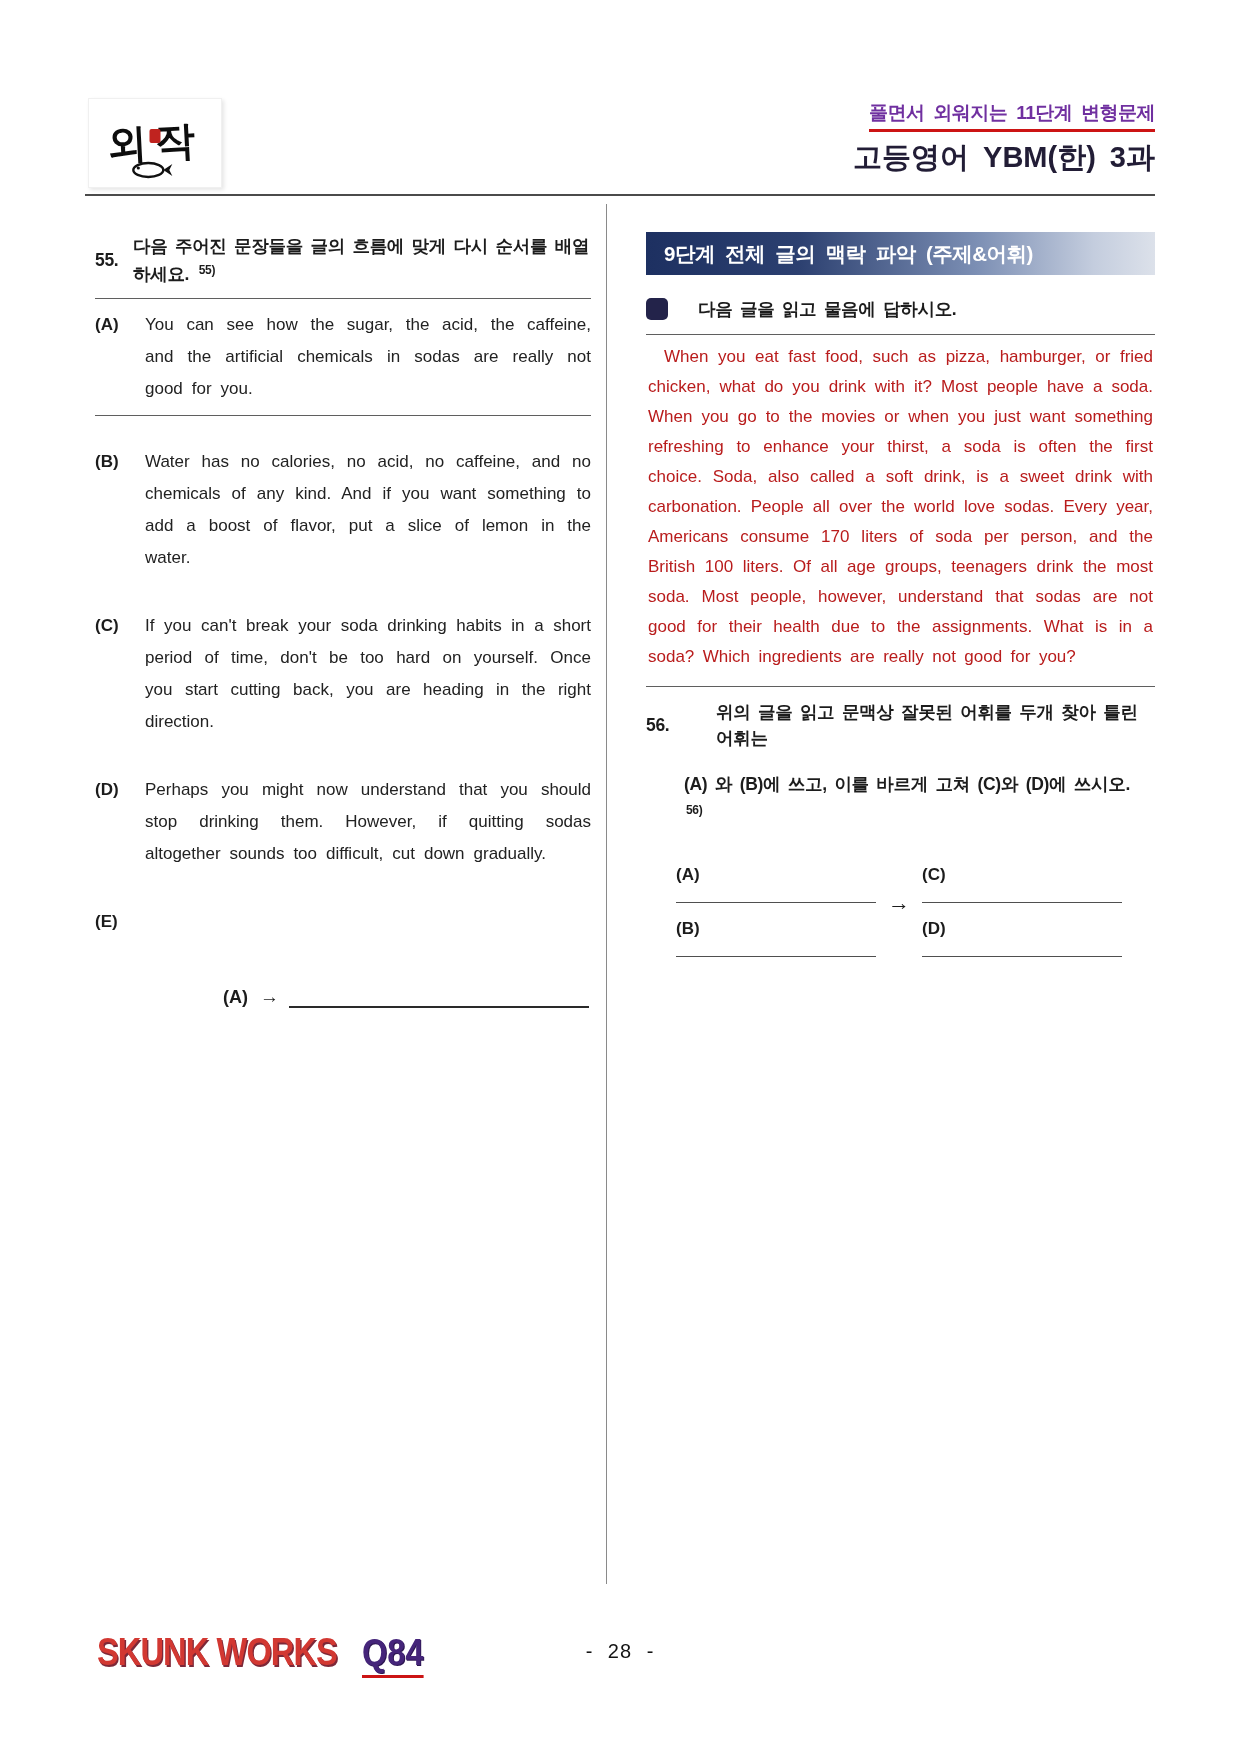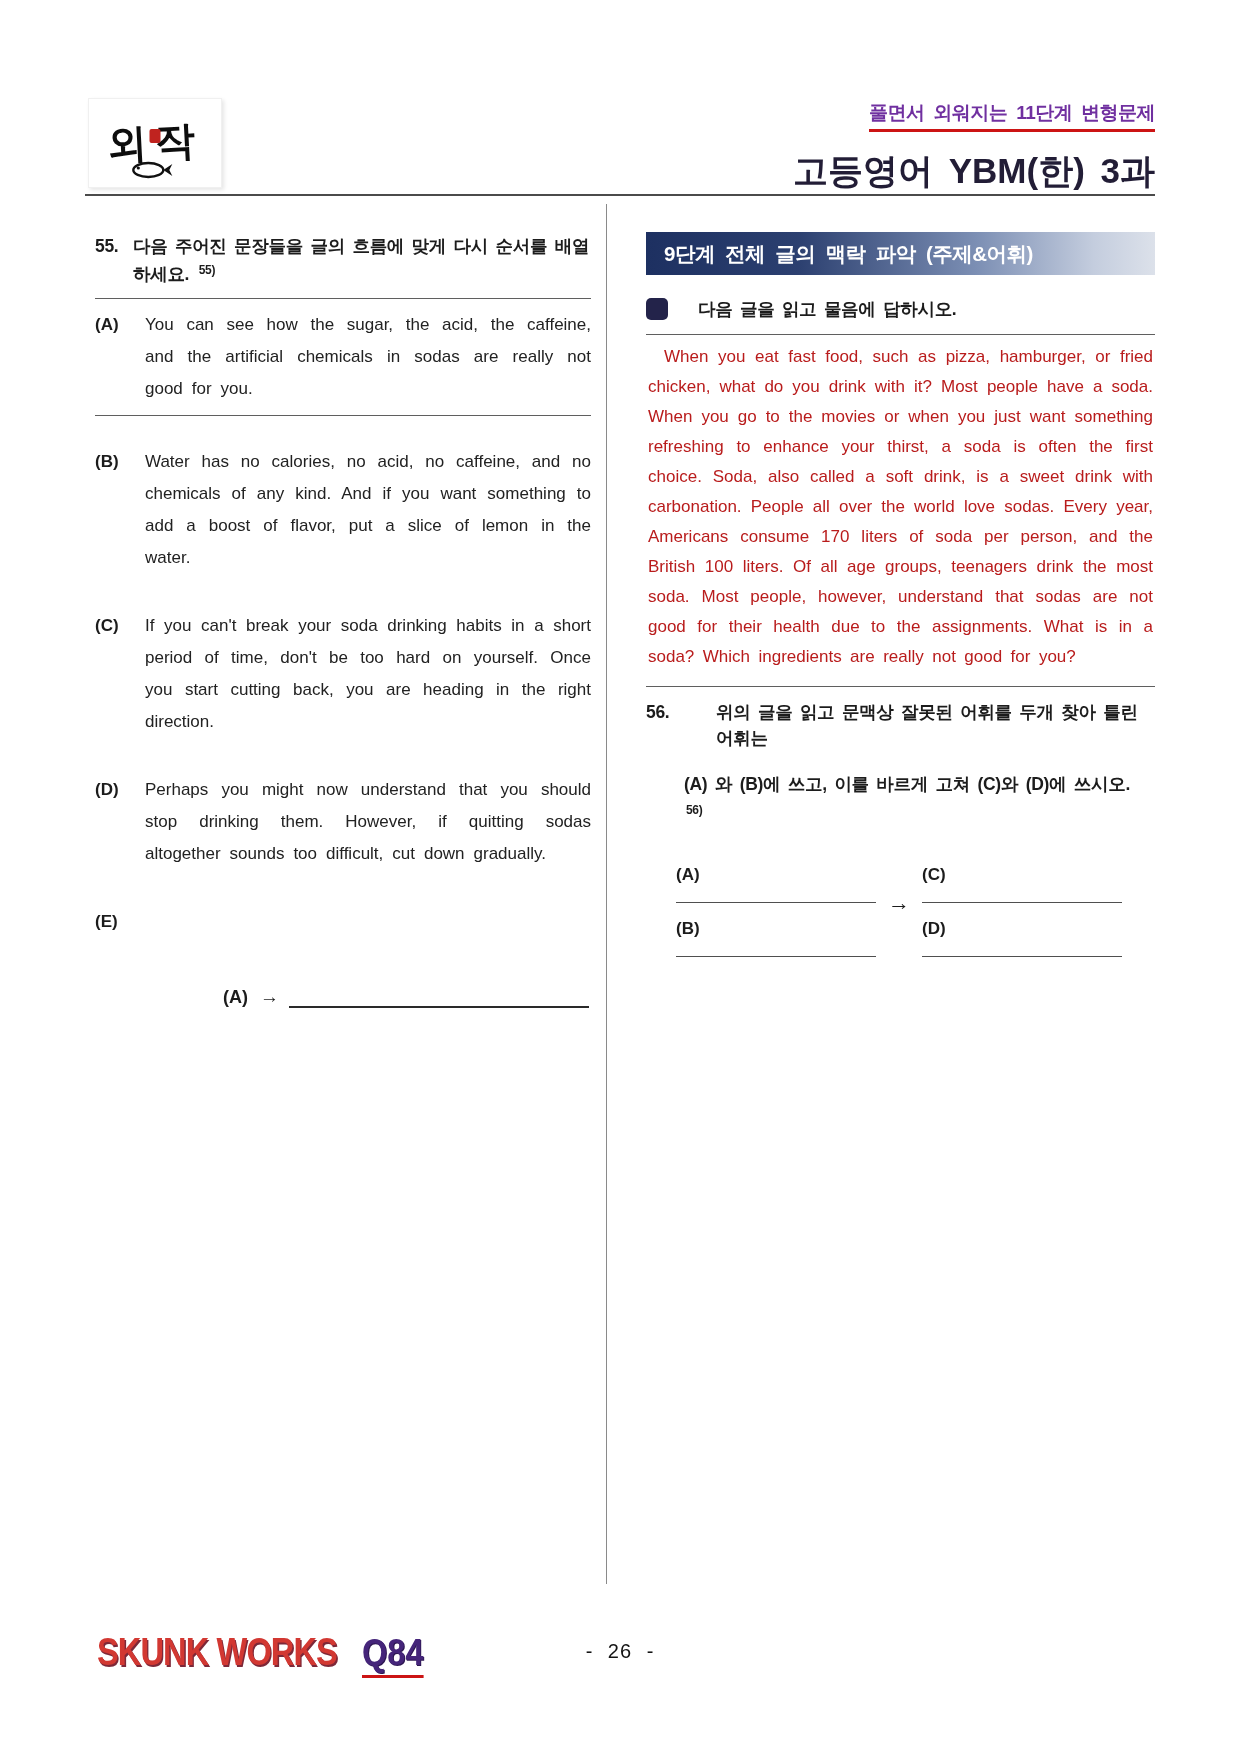--- a/index.html
+++ b/index.html
@@ -20,35 +20,35 @@
   .logo-seal { position:absolute; left:50%; top:6px; transform:translateX(-50%);
                width:11px; height:14px; background:var(--seal-red,#c0231f);
                border-radius:2px; }
   .logo-fish { position:absolute; left:50%; bottom:-16px; transform:translateX(-58%); }
 
   .header-right { position:absolute; right:85px; top:100px; text-align:right; }
   .series-label { display:inline-block; font-size:19px; font-weight:bold;
                   color:var(--accent-purple,#7030a0); letter-spacing:-0.5px;
                   word-spacing:4px; padding-bottom:3px;
                   border-bottom:3px solid var(--underline-red,#cc1414); }
-  .doc-title { margin-top:16px; font-size:35px; font-weight:bold;
+  .doc-title { margin-top:6px; font-size:29px; font-weight:bold;
                color:var(--title-navy,#221d36); letter-spacing:0px; word-spacing:6px; }
   .header-rule { position:absolute; left:85px; right:85px; top:194px;
                  border-top:2px solid #4b4b4b; }
 
   
   .columns { position:absolute; left:85px; top:204px; width:1070px; height:1380px;
              display:flex; }
   .col-left  { width:521px; padding:30px 15px 0 10px; }
   .v-divider { width:1px; background:#8a8a8a; }
   .col-right { flex:1; padding:28px 0 0 39px; }
 
   
   .q-head { display:flex; font-size:17.5px; font-weight:bold; line-height:24px;
-            letter-spacing:-0.3px; word-spacing:3px; }
+            letter-spacing:-0.3px; word-spacing:3px;align-items:center; }
   .q-num { flex:0 0 38px; }
   sup.foot { font-size:12px; vertical-align:6px; font-weight:bold; margin-left:2px; }
   .thin-rule { border:none; border-top:1px solid #5f5f5f; margin-top:12px; }
 
   .choice { display:flex; margin-top:30px; }
   .choice-label { flex:0 0 50px; font-weight:bold; font-size:17px; line-height:32px; }
   .choice-text { flex:1; font-size:17px; line-height:32px; text-align:justify;
                  word-spacing:0.25em; color:#222; }
   .choice-a-wrap { padding:10px 0 10px; }
   .choice-a-wrap .choice { margin-top:0; }
@@ -220,16 +220,16 @@
       </div>
 
     </div>
   </div>
 
   <div class="footer">
     <div class="brand">
       <span class="brand-main">SKUNK WORKS</span>
       <span class="brand-suffix">Q84</span>
     </div>
-    <div class="page-num">- 26 -</div>
+    <div class="page-num">- 28 -</div>
   </div>
 
 </div>
 
 </body></html>

